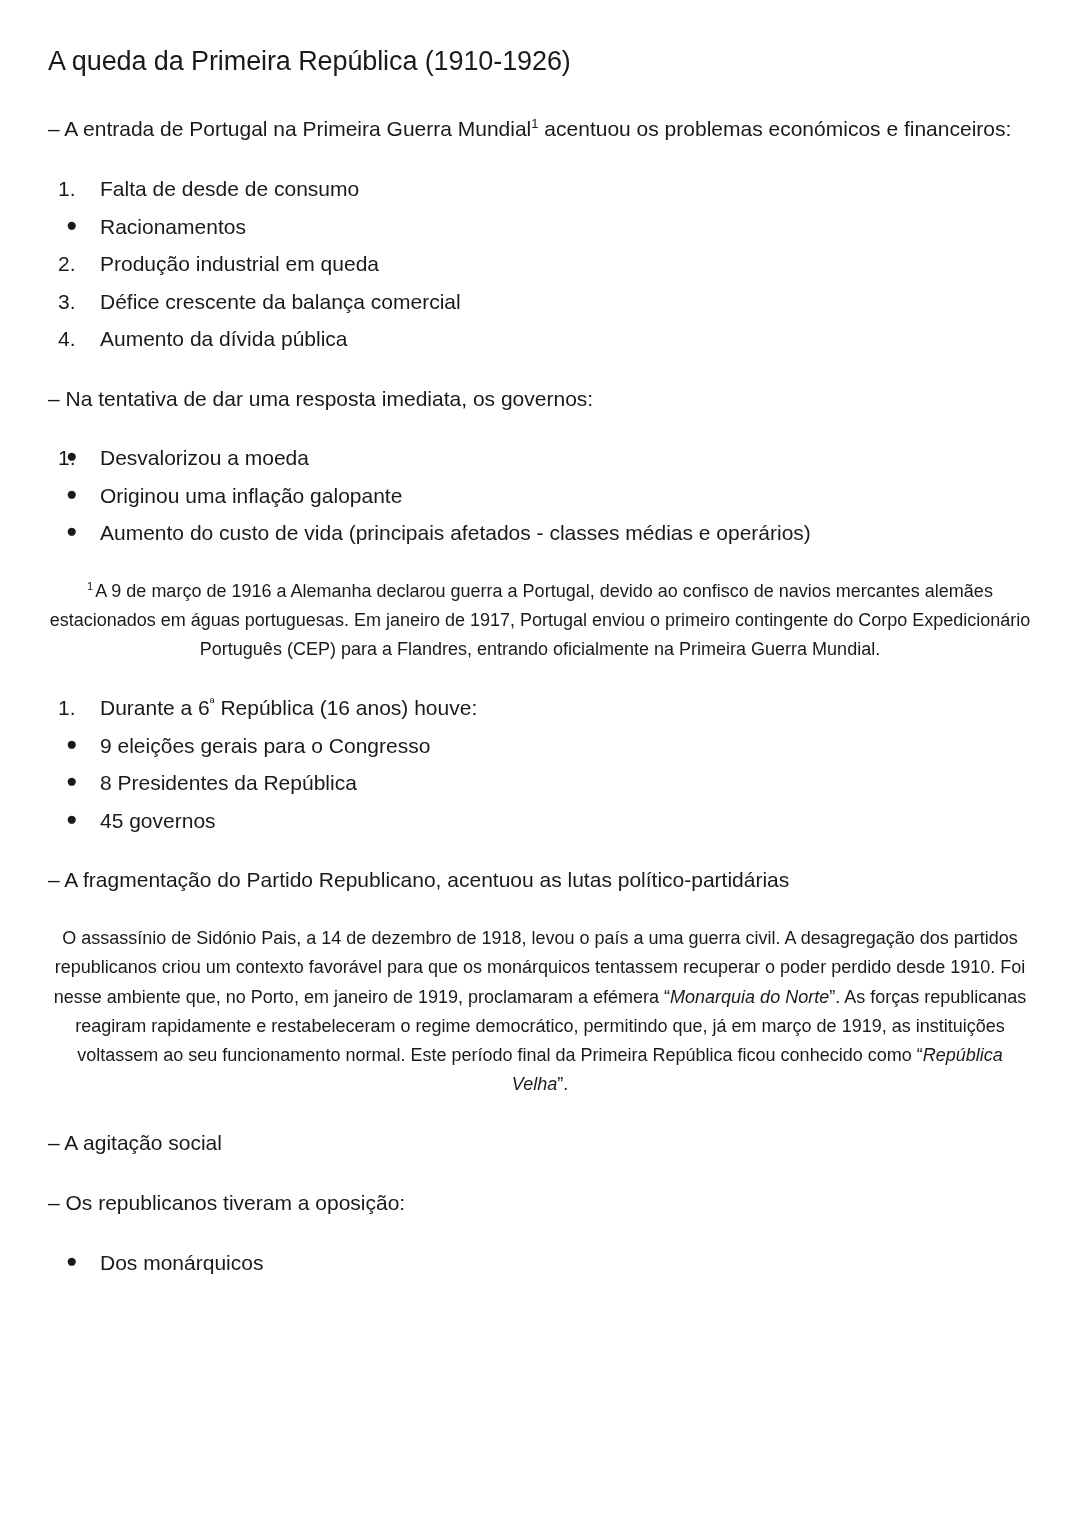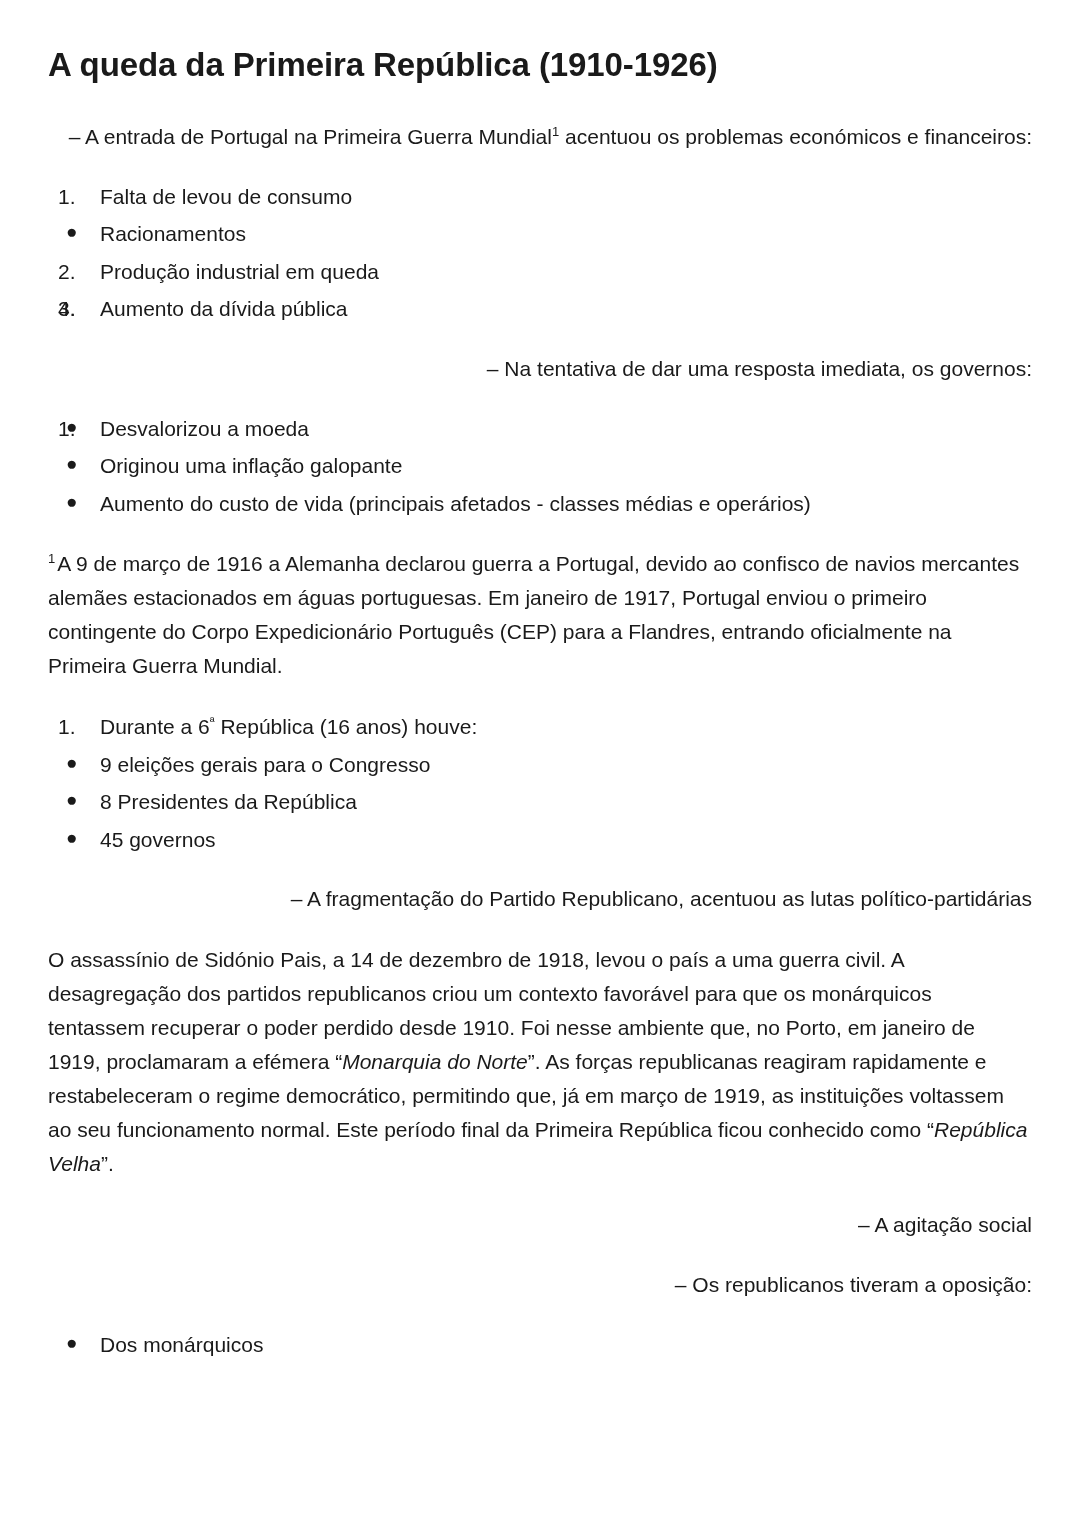--- a/index.html
+++ b/index.html
@@ -15,37 +15,36 @@
     -webkit-font-smoothing: antialiased;
   }
   .page {
     box-sizing: border-box;
     width: 1080px;
     min-height: 1526px;
     padding: 44px 48px 40px 48px;
     background: #ffffff;
   }
   .doc-title {
-    font-size: 33px;
-    font-weight: bold;
+    font-size: 27px;
+    font-weight: normal;
     line-height: 1.3;
     margin: 0 0 34px 0;
     letter-spacing: -0.1px;
   }
   .para {
     font-size: 21px;
     line-height: 1.52;
     margin: 0 0 28px 0;
-    text-align: right;
   }
   .body-para {
-    font-size: 21px;
+    font-size: 18px;
     line-height: 1.62;
     margin: 0 0 28px 0;
-    text-align: left;
+    text-align: center;
   }
   .list {
     list-style: none;
     margin: 0 0 28px 0;
     padding: 0;
   }
   .list li {
     font-size: 21px;
     line-height: 1.5;
     position: relative;
@@ -85,24 +84,24 @@
 </head>
 <body>
 
 <div class="page">
 
   <h1 class="doc-title">A queda da Primeira República (1910-1926)</h1>
 
   <p class="para"><span>– A entrada de Portugal na Primeira Guerra Mundial</span><sup>1</sup><span> acentuou os problemas económicos e financeiros:</span></p>
 
   <ul class="list">
-    <li class="num"><span class="marker">1.</span><span>Falta de levou de consumo</span></li>
+    <li class="num"><span class="marker">1.</span><span>Falta de desde de consumo</span></li>
     <li class="bullet"><span class="marker">●</span><span>Racionamentos</span></li>
     <li class="num"><span class="marker">2.</span><span>Produção industrial em queda</span></li>
-    <li class="num"><span class="marker">3.</span></li>
+    <li class="num"><span class="marker">3.</span><span>Défice crescente da balança comercial</span></li>
     <li class="num"><span class="marker">4.</span><span>Aumento da dívida pública</span></li>
   </ul>
 
   <p class="para">– Na tentativa de dar uma resposta imediata, os governos:</p>
 
   <ul class="list">
     <li class="num"><span class="marker">1.</span></li>
     <li class="bullet"><span class="marker">●</span><span>Desvalorizou a moeda</span></li>
     <li class="bullet"><span class="marker">●</span><span>Originou uma inflação galopante</span></li>
     <li class="bullet"><span class="marker">●</span><span>Aumento do custo de vida (principais afetados - classes médias e operários)</span></li>

